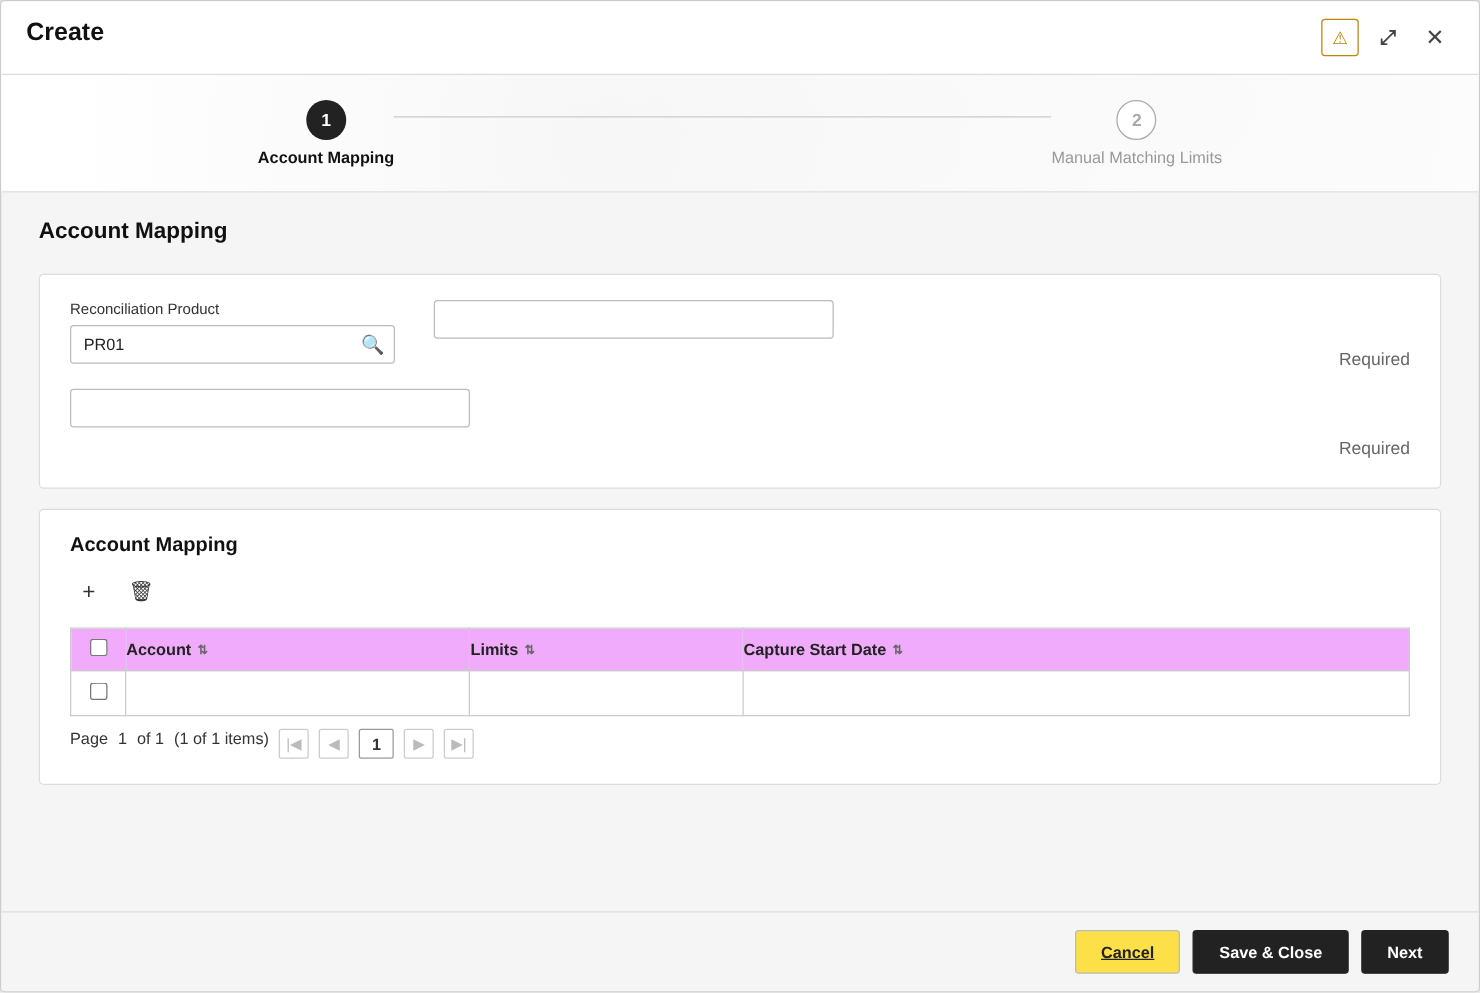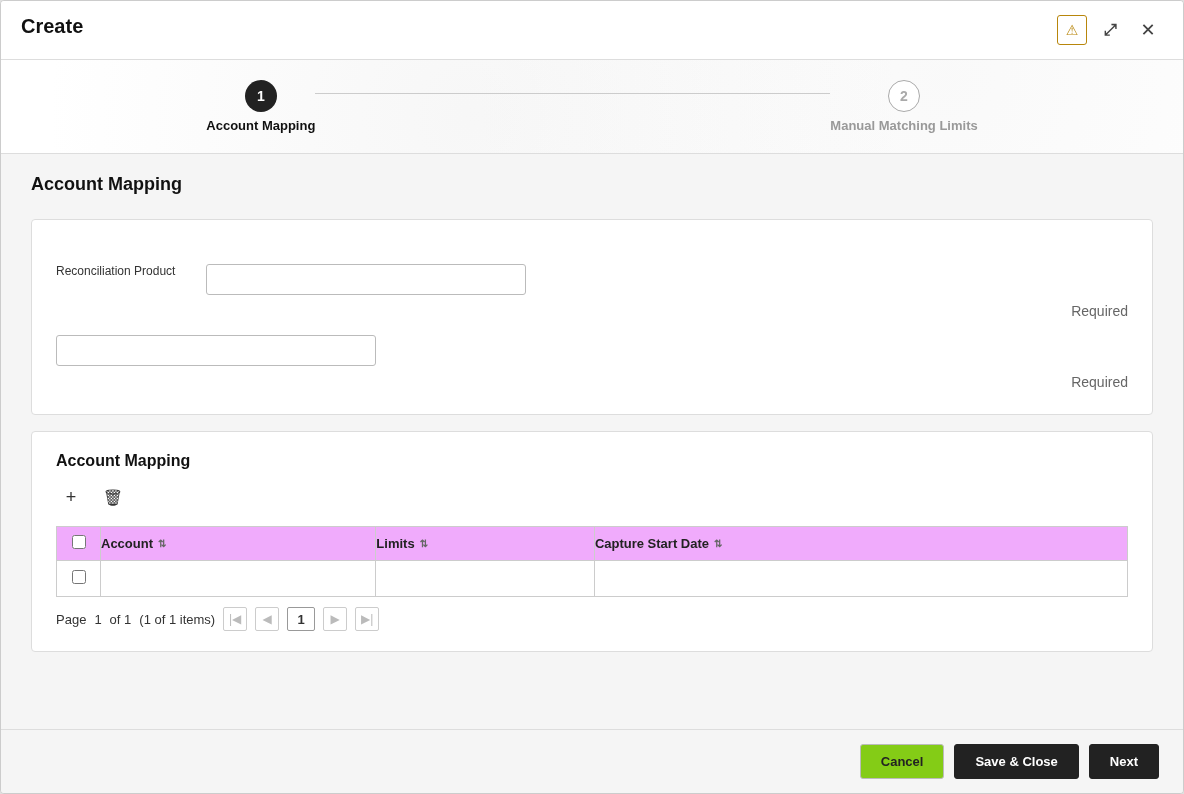--- a/index.html
+++ b/index.html
@@ -105,21 +105,21 @@
       color: #aaa;
     }
     .step-label {
       font-size: 13px;
       font-weight: 600;
       color: #111;
       white-space: nowrap;
     }
     .step-label.inactive {
       color: #999;
-      font-weight: 700;
+      font-weight: 400;
     }
     .step-line {
       flex: 1;
       height: 1.5px;
       background: #ccc;
       margin: 0 0;
       margin-bottom: 26px;
     }
     
     .modal-body {
@@ -140,21 +140,20 @@
     .form-section {
       background: #fff;
       border: 1px solid #ddd;
       border-radius: 4px;
       padding: 20px 24px 24px;
     }
     .form-row {
       display: flex;
       gap: 31px;
       align-items: flex-start;
-      margin-top: 24px;
     }
     .form-group {
       display: flex;
       flex-direction: column;
       gap: 6px;
     }
     .form-group.wide {
       flex: 1;
     }
     .form-label {
@@ -265,21 +264,21 @@
       color: #666;
     }
     input[type="checkbox"] {
       width: 14px;
       height: 14px;
       cursor: pointer;
     }
     
     .pagination {
       display: flex;
-      align-items: center;
+      align-items: flex-start;
       gap: 8px;
       margin-top: 10px;
       font-size: 13px;
       color: #333;
     }
     .page-nav-btn {
       width: 24px;
       height: 24px;
       display: flex;
       align-items: center;
@@ -326,23 +325,24 @@
       background: #fff;
       color: #222;
     }
     .btn.primary {
       background: #222;
       color: #fff;
       border-color: #222;
       text-align: center;
     }
     .btn.secondary {
-      background: #84cc16;
+      background: #fde047;
       color: #222;
       border: 1px solid #bbb;
+      text-decoration: underline;
     }
     
     .stepper-area {
       position: relative;
       overflow: hidden;
     }
   </style>
 </head>
 <body>
 
@@ -383,20 +383,24 @@
 
   <div class="modal-body">
 
     <div class="section-title">Account Mapping</div>
 
     <div class="form-section">
       <div class="form-row">
 
         <div class="form-group">
           <label class="form-label">Reconciliation Product</label>
+          <div class="input-wrapper">
+            <input type="text" class="form-input with-icon" value="PR01" style="">
+            <span class="search-icon-inside">🔍</span>
+          </div>
         </div>
 
         <div class="form-group wide">
           <input type="text" class="form-input external-entity" value="" style="">
           <div class="required-hint">Required</div>
         </div>
       </div>
 
       <div style="margin-top:16px;">
 

